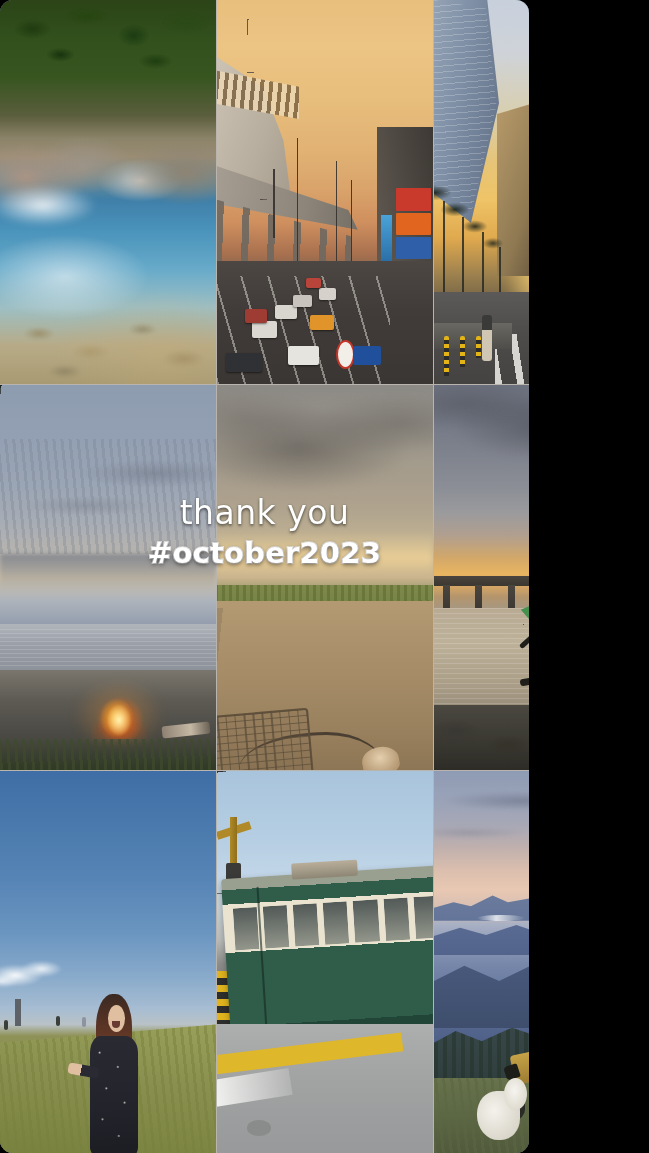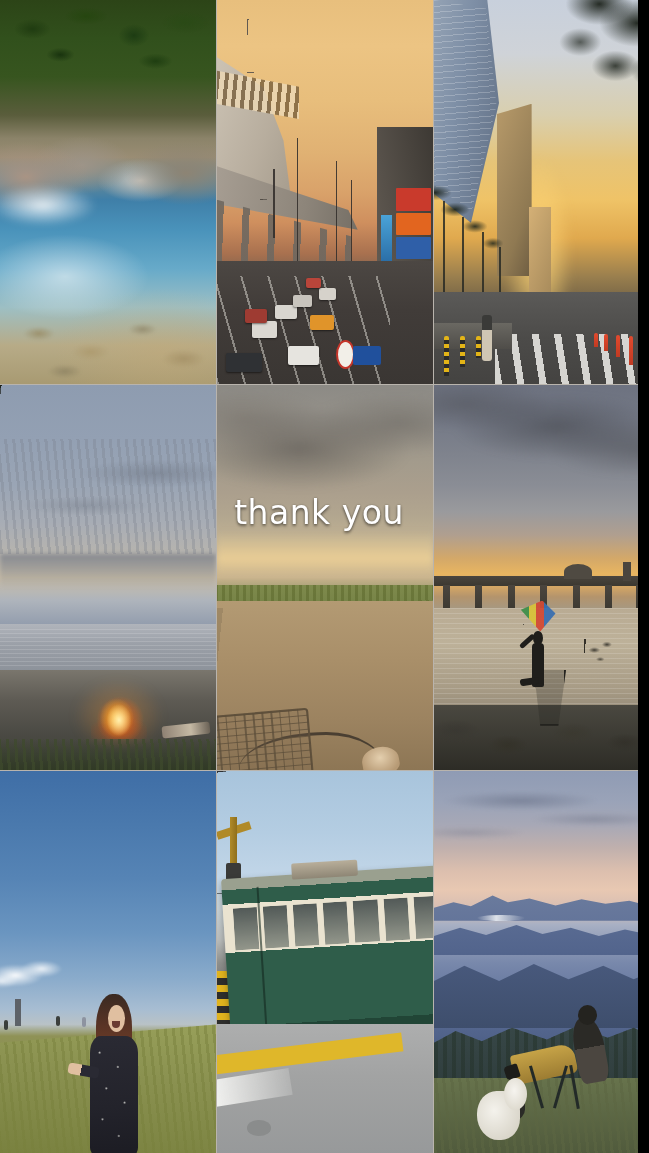--- a/index.html
+++ b/index.html
@@ -7,24 +7,25 @@
     margin: 0;
     padding: 0;
     background: #000;
   }
   body {
     font-family: "DejaVu Sans", sans-serif;
   }
 
   .collage {
     position: relative;
-    width: 638px;
+    width: 529px;
     height: 1153px;
     overflow: hidden;
     background: #0369a1;
+    border-radius: 13px;
   }
 
   .grid {
     position: absolute;
     inset: 0;
     display: grid;
     grid-template-columns: 216px 216px 217px;
     grid-template-rows: 384px 385px 384px;
     gap: 1px;
     background: #b9b4ad;
@@ -1064,15 +1065,16 @@
         <span class="body"></span>
         <span class="head"></span>
       </div>
 
     </div>
 
   </div>
 
   <div class="overlay">
     <div class="ov-thanks">thank you</div>
+    <div class="ov-tag">#october2023</div>
   </div>
 
 </div>
 
 </body></html>

